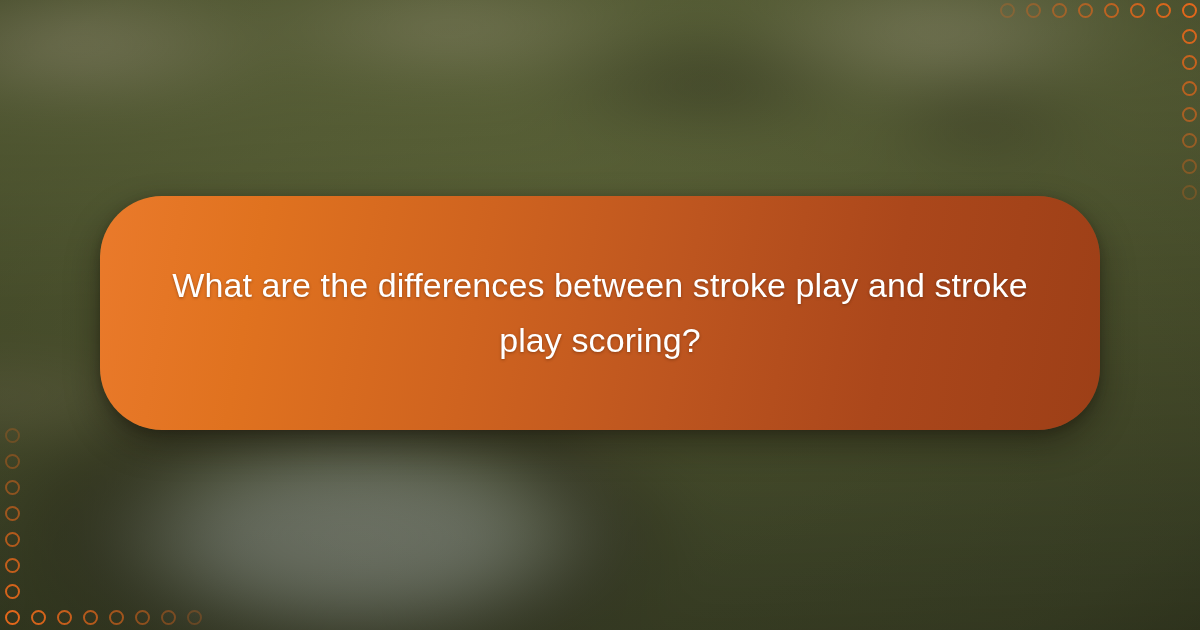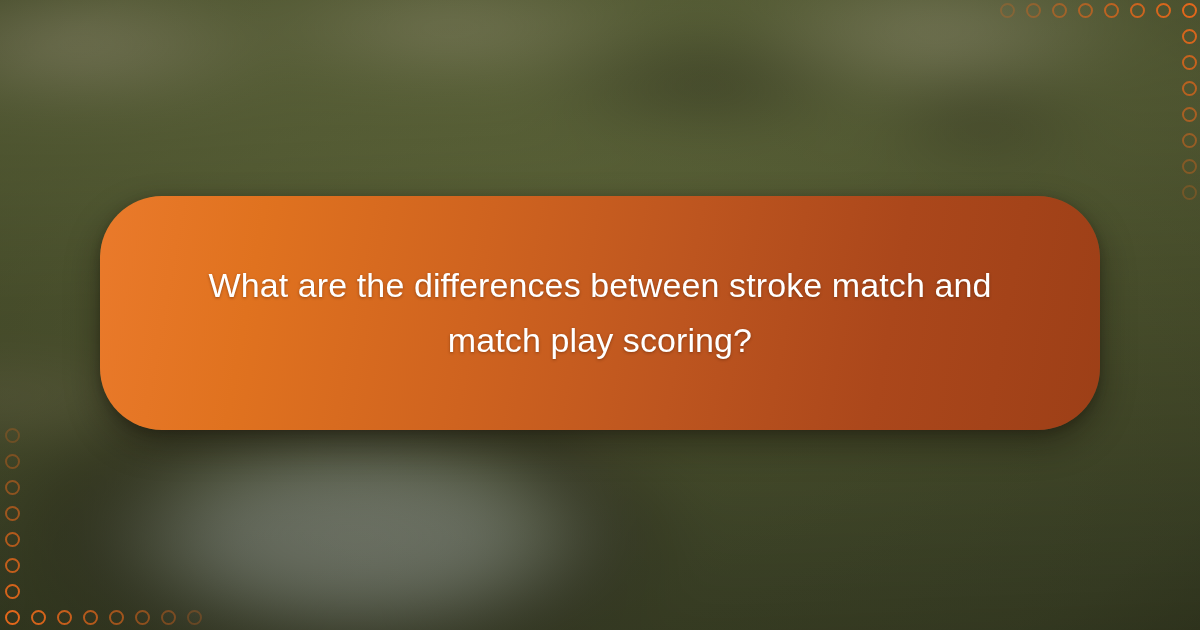--- a/index.html
+++ b/index.html
@@ -178,16 +178,16 @@
       <div class="dot" style="left: 5px; top: 8px; opacity: 0.27; border-color: rgb(226, 103, 27);"></div>
       <div class="dot" style="left: 5px; top: 34px; opacity: 0.38; border-color: rgb(226, 103, 27);"></div>
       <div class="dot" style="left: 5px; top: 60px; opacity: 0.5; border-color: rgb(226, 103, 27);"></div>
       <div class="dot" style="left: 5px; top: 86px; opacity: 0.61; border-color: rgb(226, 103, 27);"></div>
       <div class="dot" style="left: 5px; top: 112px; opacity: 0.72; border-color: rgb(226, 103, 27);"></div>
       <div class="dot" style="left: 5px; top: 138px; opacity: 0.82; border-color: rgb(226, 103, 27);"></div>
       <div class="dot" style="left: 5px; top: 164px; opacity: 0.92; border-color: rgb(226, 103, 27);"></div>
     </div>
 
   <div class="card">
-    <div class="card-question">What are the differences between stroke match and match play scoring?</div>
+    <div class="card-question">What are the differences between stroke play and stroke play scoring?</div>
   </div>
 
 </div>
 
 </body></html>

